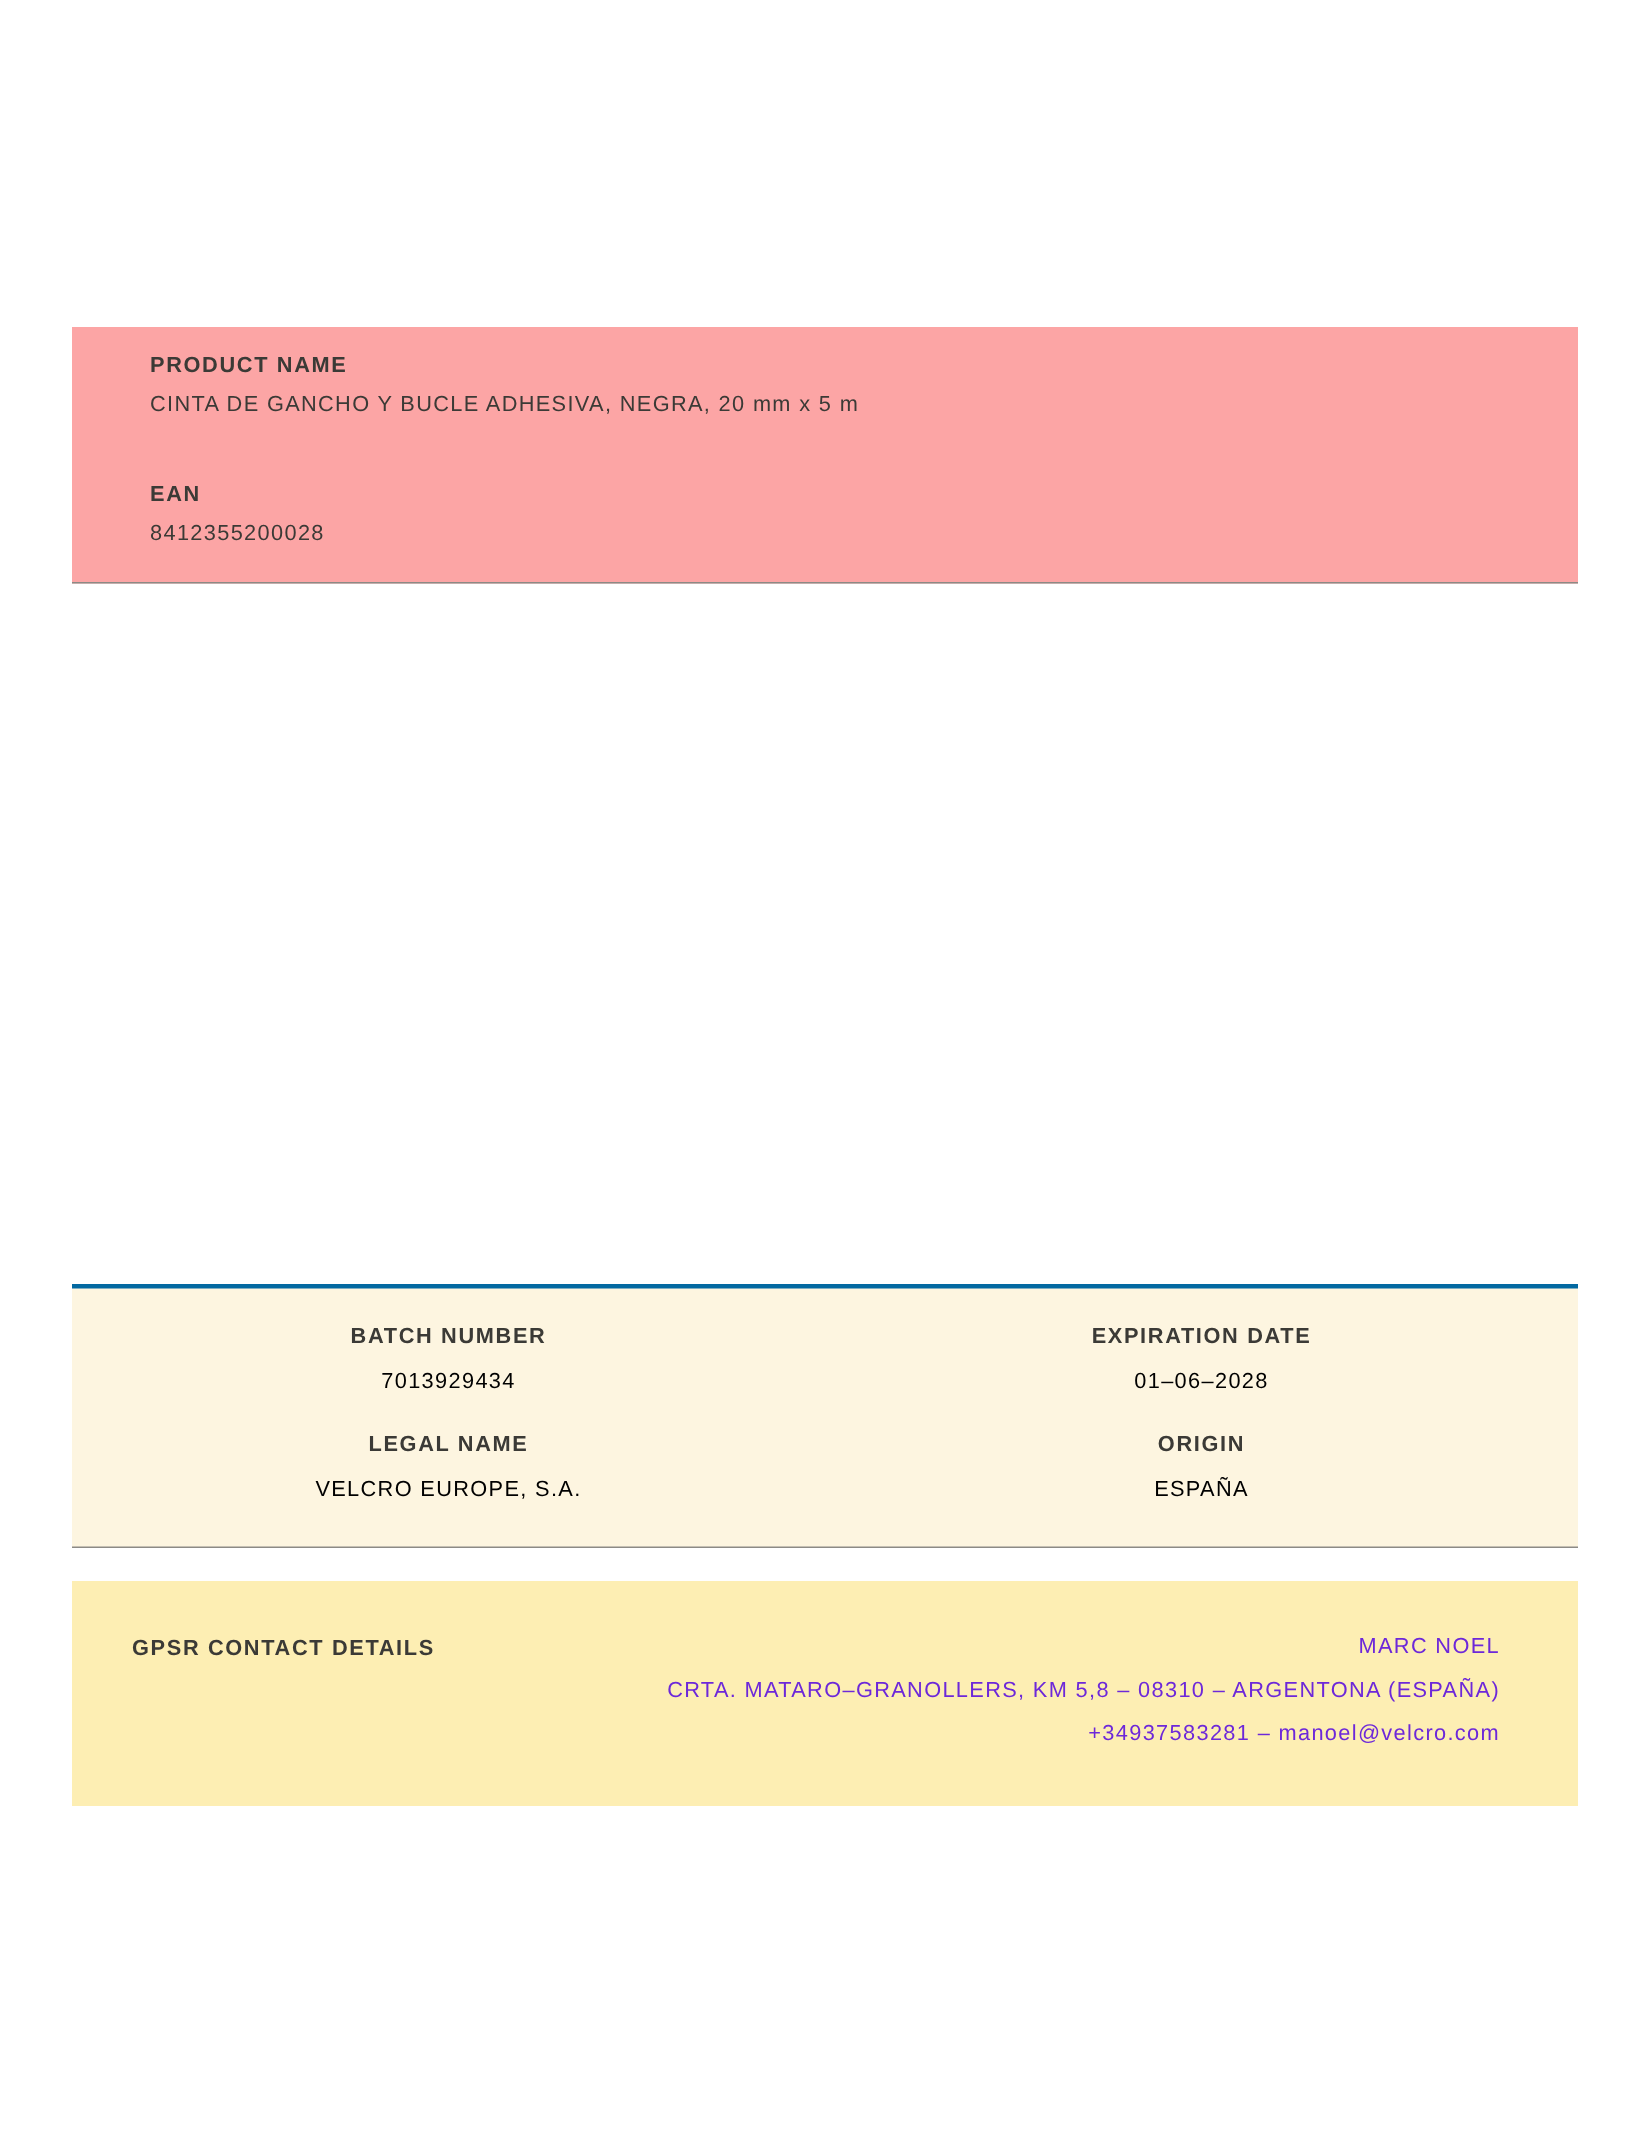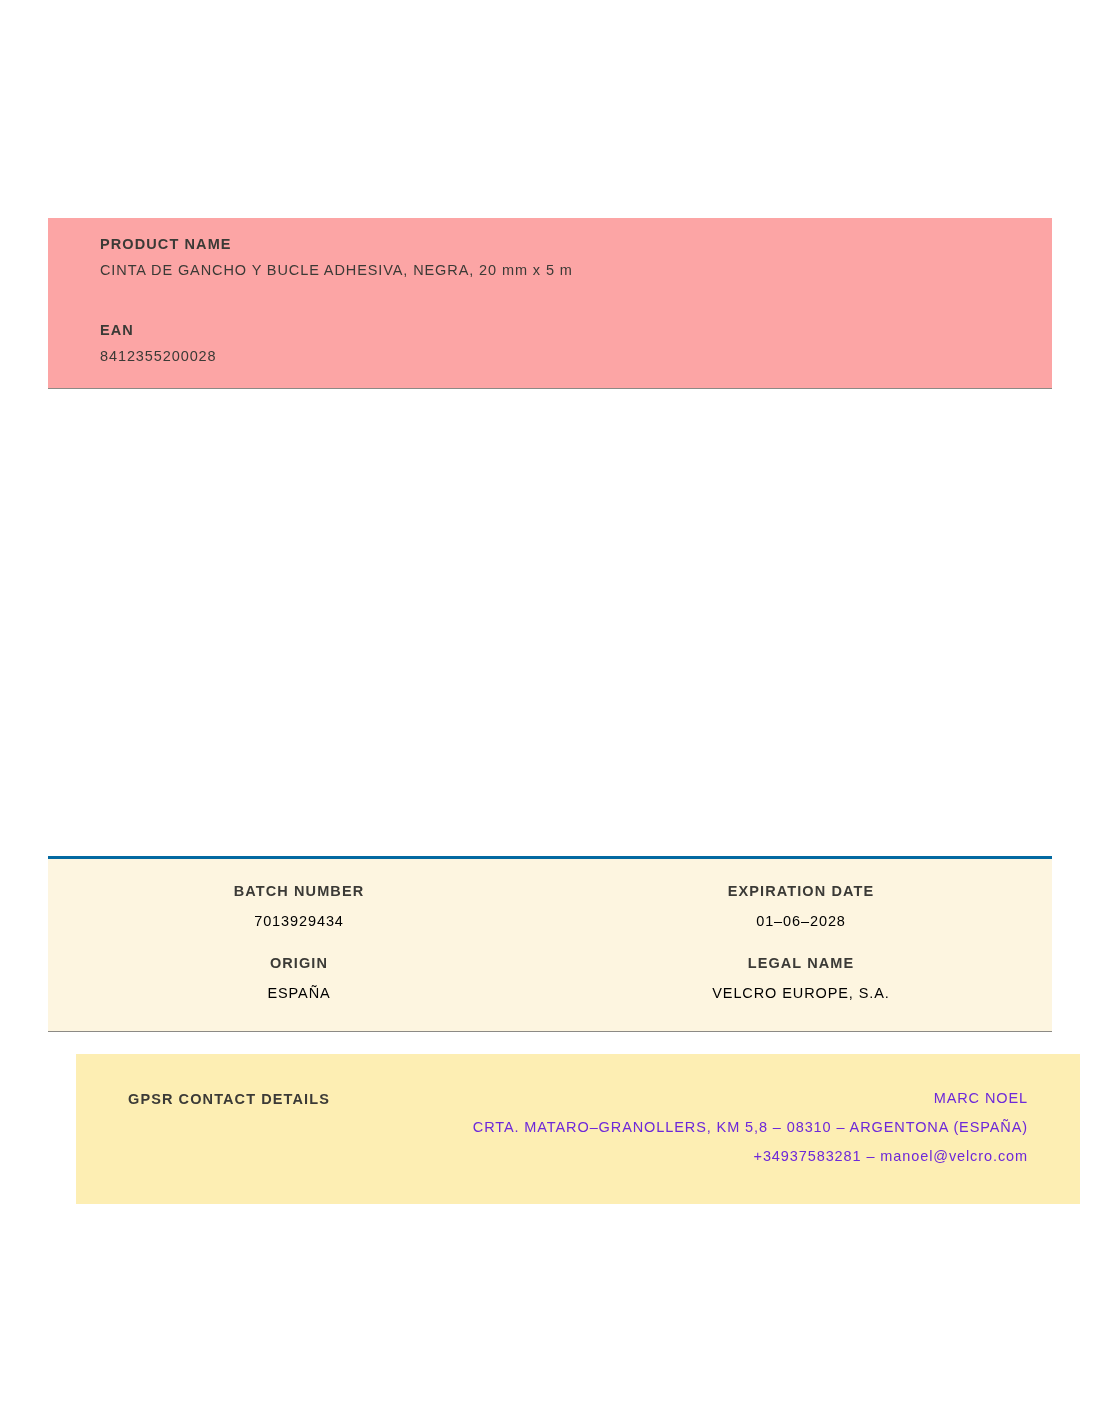--- a/index.html
+++ b/index.html
@@ -95,25 +95,24 @@
 
   
   .gpsr-block {
     position: absolute;
     left: 48px;
     top: 1054px;
     width: 1004px;
     height: 150px;
     background: #fdeeb3;
     box-sizing: border-box;
-    padding: 36px 52px 0 52px;
+    padding: 36px 52px 0 40px;
     display: flex;
     justify-content: space-between;
     align-items: flex-start;
-    margin-left: 28px;
   }
   .gpsr-title {
     font-size: 14.5px;
     font-weight: bold;
     letter-spacing: 1.1px;
     color: #3b3a36;
     white-space: nowrap;
     padding-top: 1px;
   }
   .gpsr-lines {
@@ -152,26 +151,26 @@
     <div class="details-grid">
       <div class="detail-cell">
         <div class="detail-label">BATCH NUMBER</div>
         <div class="detail-value">7013929434</div>
       </div>
       <div class="detail-cell">
         <div class="detail-label">EXPIRATION DATE</div>
         <div class="detail-value">01–06–2028</div>
       </div>
       <div class="detail-cell">
+        <div class="detail-label">LEGAL NAME</div>
+        <div class="detail-value">VELCRO EUROPE, S.A.</div>
+      </div>
+      <div class="detail-cell">
         <div class="detail-label">ORIGIN</div>
         <div class="detail-value">ESPAÑA</div>
-      </div>
-      <div class="detail-cell">
-        <div class="detail-label">LEGAL NAME</div>
-        <div class="detail-value">VELCRO EUROPE, S.A.</div>
       </div>
     </div>
   </section>
 
   <section class="gpsr-block">
     <div class="gpsr-title">GPSR CONTACT DETAILS</div>
     <div class="gpsr-lines">
       <div class="gpsr-line">MARC NOEL</div>
       <div class="gpsr-line">CRTA. MATARO–GRANOLLERS, KM 5,8 – 08310 – ARGENTONA (ESPAÑA)</div>
       <div class="gpsr-line">+34937583281 – manoel@velcro.com</div>

